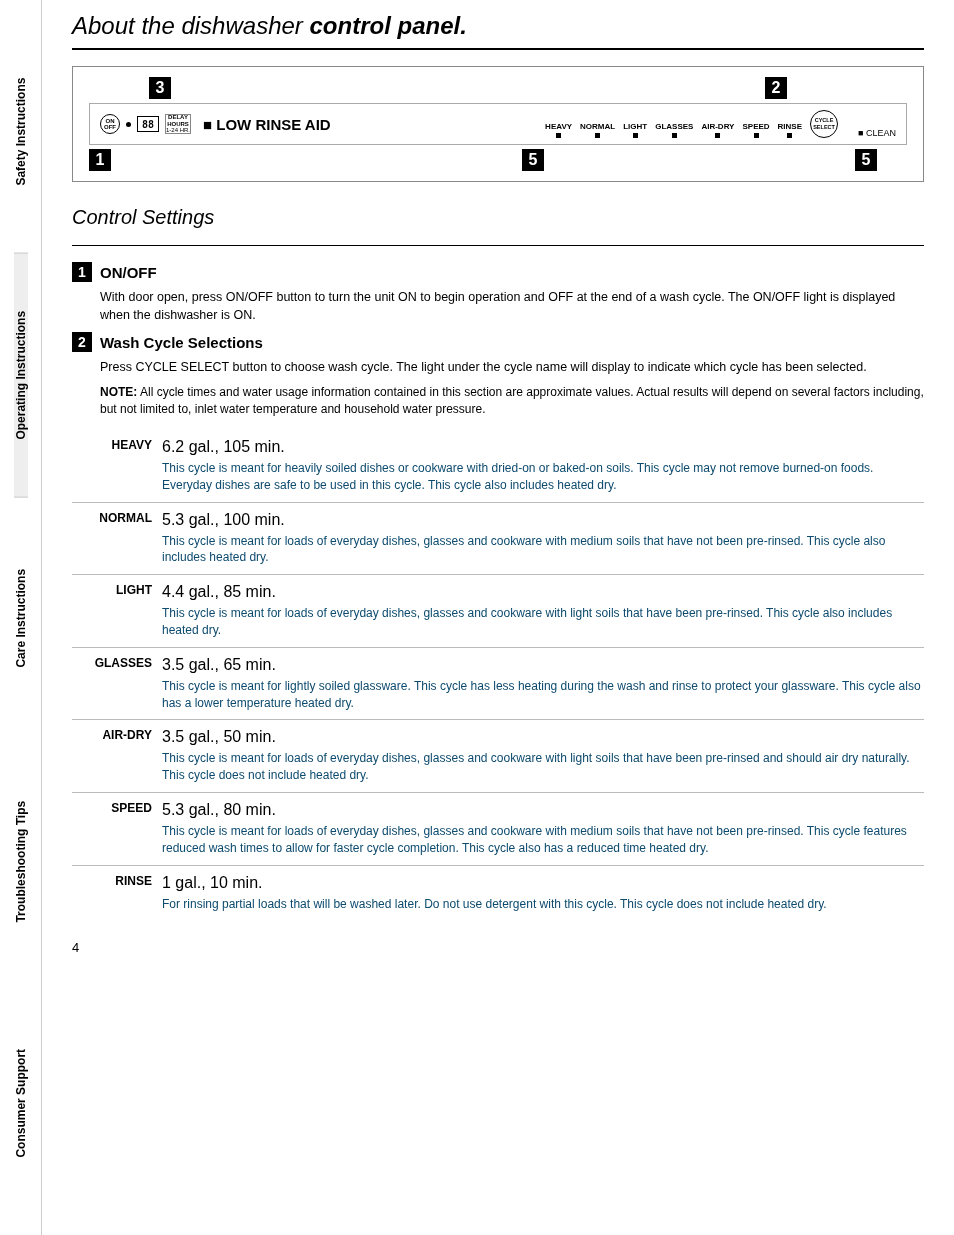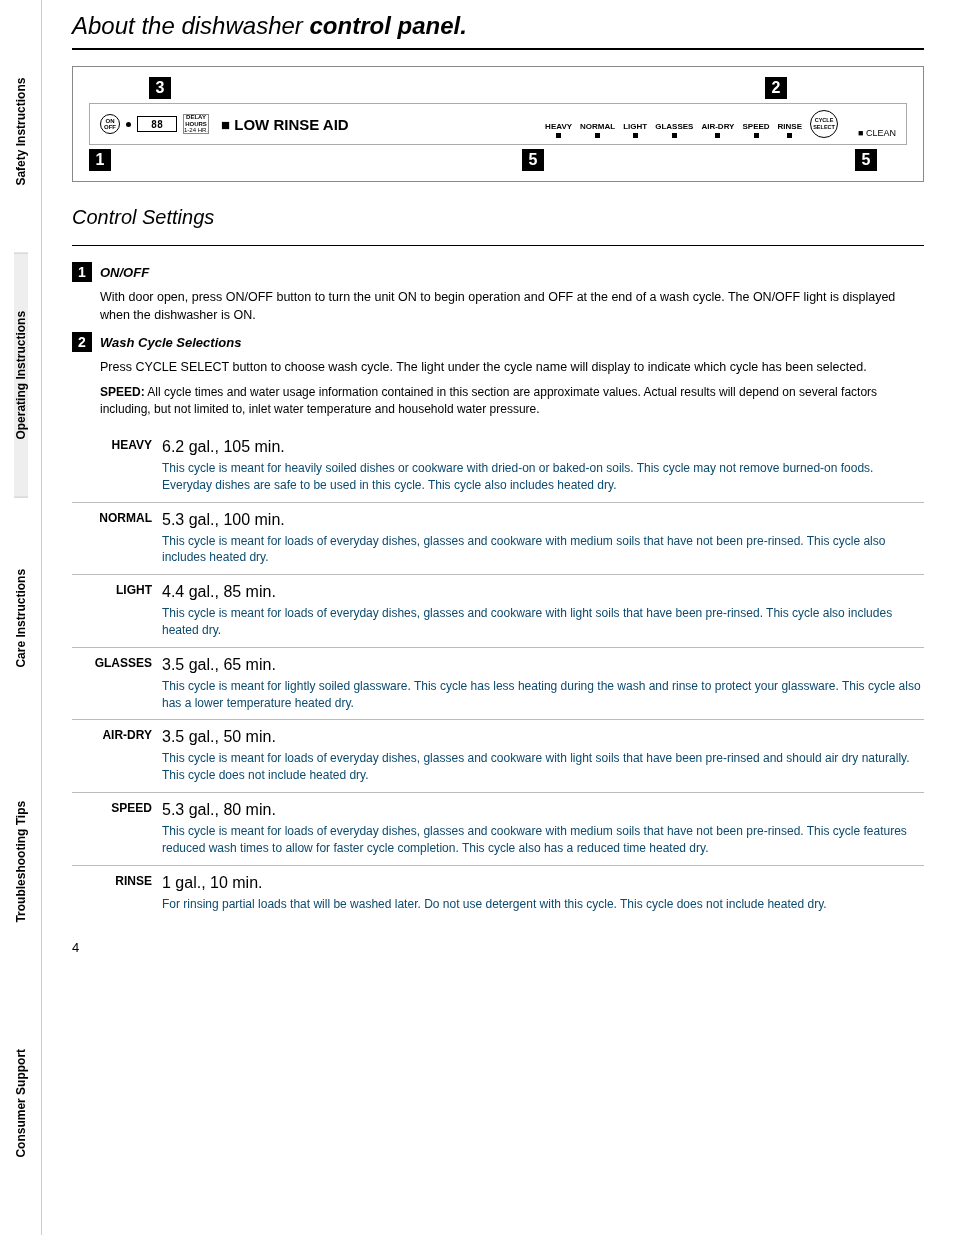--- a/index.html
+++ b/index.html
@@ -97,21 +97,21 @@
       display: flex;
       align-items: center;
       justify-content: center;
       font-size: 7px;
       font-weight: bold;
       text-align: center;
       line-height: 1;
     }
     .square-display {
       border: 1.5px solid #000;
-      width: 40px;
+      width: 22px;
       height: 16px;
       display: flex;
       align-items: center;
       justify-content: center;
       font-size: 10px;
       font-weight: bold;
     }
     .delay-btn {
       border: 1.5px solid #888;
       width: 26px;
@@ -177,22 +177,21 @@
       font-weight: bold;
       font-size: 14px;
       width: 20px;
       height: 20px;
       display: flex;
       align-items: center;
       justify-content: center;
       flex-shrink: 0;
     }
     .heading-text {
-      font-size: 13px;
-      font-style: italic;
+      font-size: 15px;
       font-weight: bold;
     }
 
     
     .body-text {
       font-size: 12.5px;
       line-height: 1.45;
       margin-bottom: 8px;
       margin-left: 28px;
     }
@@ -371,21 +370,21 @@
     <span class="heading-text">ON/OFF</span>
   </div>
   <p class="body-text">With door open, press ON/OFF button to turn the unit ON to begin operation and OFF at the end of a wash cycle. The ON/OFF light is displayed when the dishwasher is ON.</p>
 
   <div class="numbered-heading">
     <div class="num-box">2</div>
     <span class="heading-text">Wash Cycle Selections</span>
   </div>
   <p class="body-text">Press CYCLE SELECT button to choose wash cycle. The light under the cycle name will display to indicate which cycle has been selected.</p>
   <p class="note-text">
-    <strong>SPEED:</strong><span> All cycle times and water usage information contained in this section are approximate values. Actual results will depend on several factors including, but not limited to, inlet water temperature and household water pressure.</span>
+    <strong>NOTE:</strong><span> All cycle times and water usage information contained in this section are approximate values. Actual results will depend on several factors including, but not limited to, inlet water temperature and household water pressure.</span>
   </p>
 
   <table class="cycle-table">
     <tbody id="cycle-tbody">
     <tr>
       <td class="cycle-name-cell">HEAVY</td>
       <td class="cycle-info-cell">
         <div class="cycle-spec">6.2 gal., 105 min.</div>
         <div class="cycle-desc">This cycle is meant for heavily soiled dishes or cookware with dried-on or baked-on soils. This cycle may not remove burned-on foods. Everyday dishes are safe to be used in this cycle. This cycle also includes heated dry.</div>
       </td>

